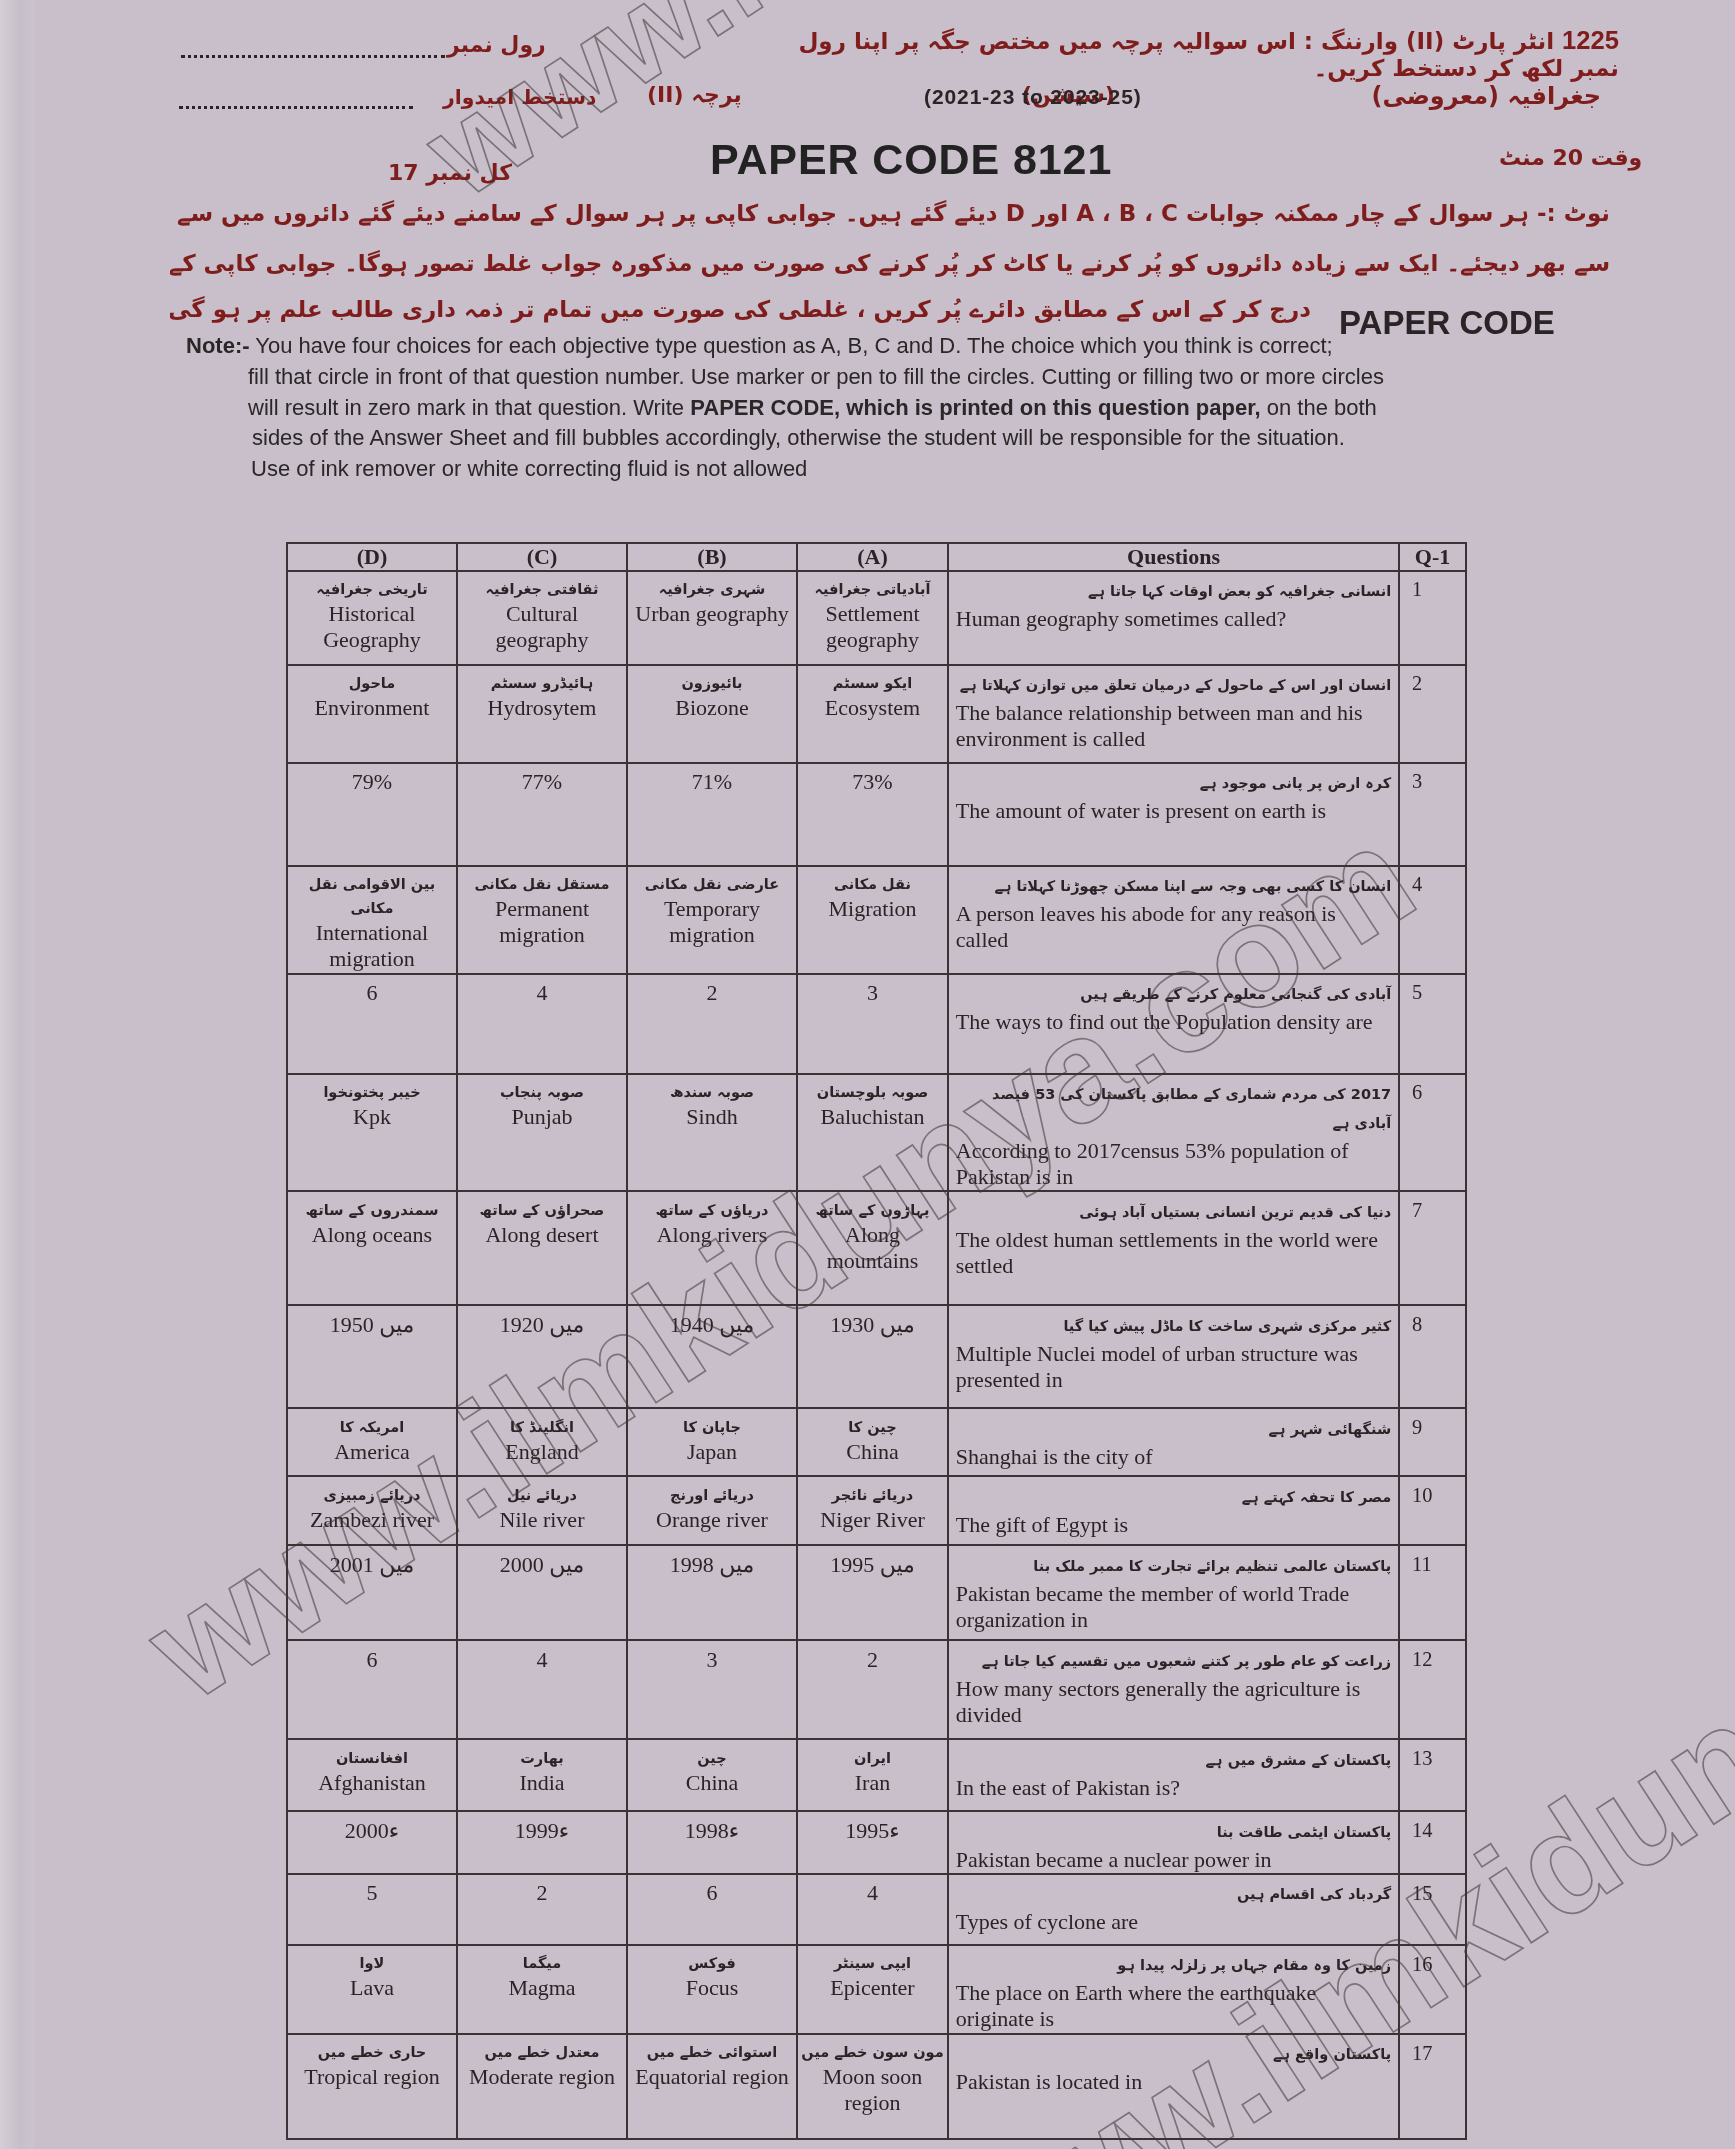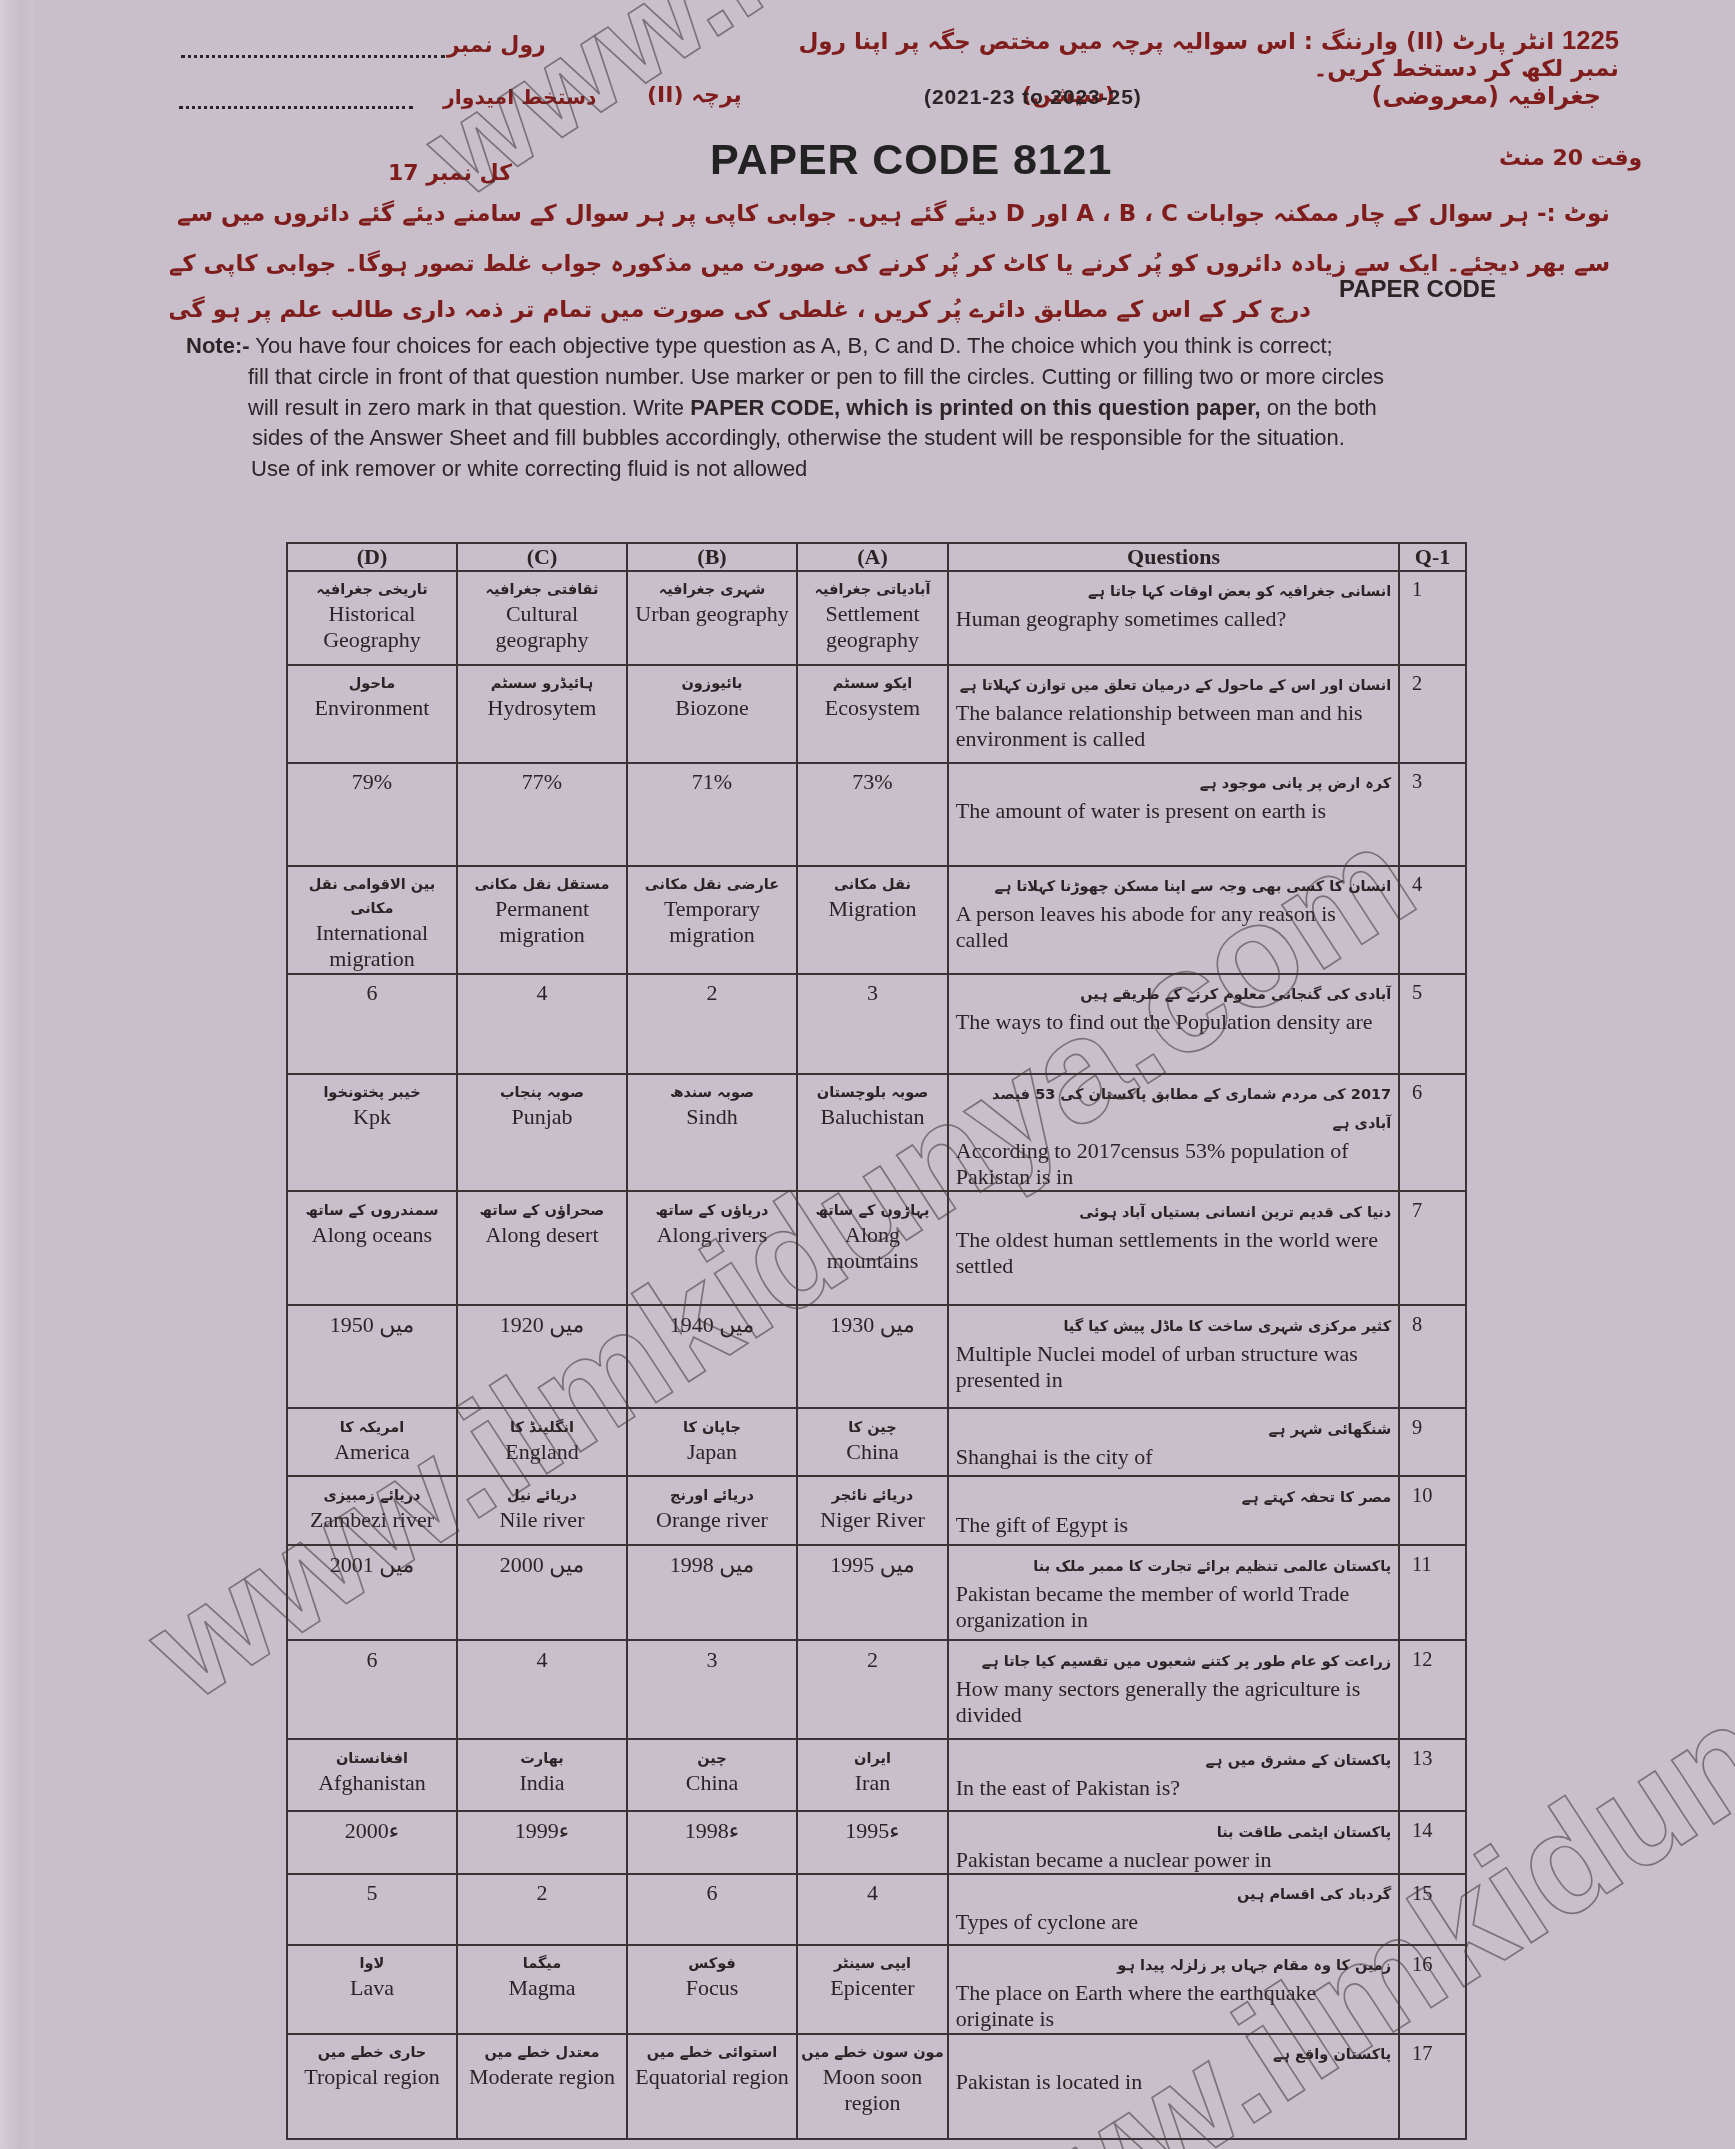--- a/index.html
+++ b/index.html
@@ -48,21 +48,21 @@
 <div class="abs dots" style="left:179px;top:106px;width:234px;"></div>
 <div class="abs urdu" style="left:443px;top:85px;font-size:20.4px;">دستخط امیدوار</div>
 
 <div class="abs paper-code" style="left:710px;top:135px;">PAPER CODE  8121</div>
 <div class="abs urdu" style="left:1499px;top:145px;font-size:22px;">وقت 20 منٹ</div>
 <div class="abs urdu" style="left:388px;top:160px;font-size:22px;">کل نمبر 17</div>
 
 <div class="abs urdu urdu-line" style="left:170px;top:194px;width:1440px;text-align:right;overflow:hidden;">نوٹ :- ہر سوال کے چار ممکنہ جوابات A ، B ، C اور D دیئے گئے ہیں۔ جوابی کاپی پر ہر سوال کے سامنے دیئے گئے دائروں میں سے درست جواب کے مطابق متعلقہ دائرہ کو مارکر یا پین</div>
 <div class="abs urdu urdu-line" style="left:170px;top:244px;width:1440px;text-align:right;overflow:hidden;">سے بھر دیجئے۔ ایک سے زیادہ دائروں کو پُر کرنے یا کاٹ کر پُر کرنے کی صورت میں مذکورہ جواب غلط تصور ہوگا۔ جوابی کاپی کے دونوں اطراف اس سوالیہ پرچہ پر مطبوعہ</div>
 <div class="abs urdu urdu-line" style="left:170px;top:290px;width:1141px;text-align:right;overflow:hidden;">درج کر کے اس کے مطابق دائرے پُر کریں ، غلطی کی صورت میں تمام تر ذمہ داری طالب علم پر ہو گی۔ لکھنے کو مٹانے یا سفید فلیوڈ کا استعمال ممنوع ہے۔</div>
-<div class="abs" style="left:1339px;top:275px;font-family:'Liberation Sans',sans-serif;font-weight:bold;font-size:24px;">PAPER CODE</div>
+<div class="abs" style="left:1339px;top:304px;font-family:'Liberation Sans',sans-serif;font-weight:bold;font-size:33px;">PAPER CODE</div>
 
 <div class="abs note-en" style="left:186px;top:330px;white-space:nowrap;">
   <b>Note:-</b>
   <span>You have four choices for each objective type question as A, B, C and D.  The choice which you think is correct;</span>
 </div>
 <div class="abs note-en" style="left:248px;top:361px;white-space:nowrap;">fill that circle in front of that question number.  Use marker or pen to fill the circles. Cutting or filling two or more circles</div>
 <div class="abs note-en" style="left:248px;top:392px;white-space:nowrap;">
   <span>will result in zero mark in that question.   Write </span><b>PAPER CODE, which is printed on this question paper,</b><span> on the   both</span>
 </div>
 <div class="abs note-en" style="left:252px;top:422px;white-space:nowrap;">sides of  the  Answer  Sheet and fill bubbles accordingly,  otherwise  the student  will be responsible for  the situation.</div>

